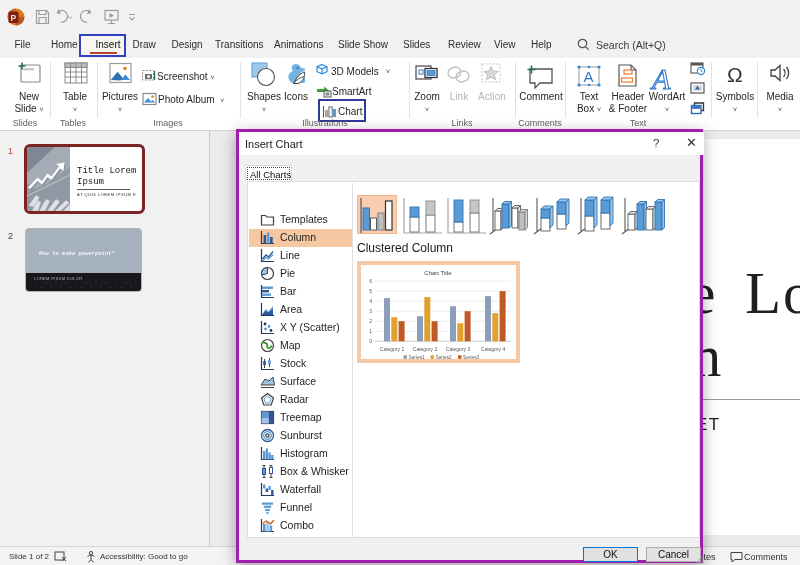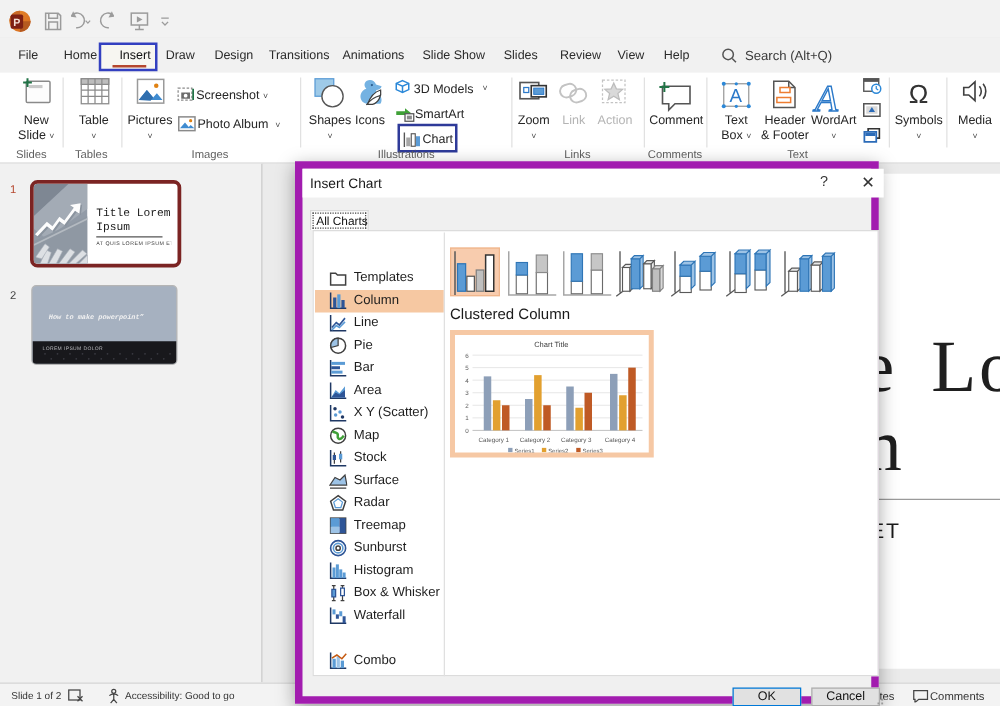--- a/index.html
+++ b/index.html
@@ -32,21 +32,21 @@
 #t1text { position:absolute; left:77px; top:35px; font-family:"Liberation Mono", monospace; font-size:9px; line-height:11px; color:#1a1a1a; }
 #t1line { position:absolute; left:77px; top:58px; width:53px; height:1px; background:#555; }
 #thumb2 { position:absolute; left:25px; top:97px; width:117px; height:64px; background:#a6b1c0; border:1px solid #b5b5b5; border-radius:4px; overflow:hidden; }
 #t2text { position:absolute; left:13px; top:21px; font-family:"Liberation Mono", monospace; font-style:italic; font-weight:bold; font-size:5.5px; color:#f2f2f2; }
 #t2bar { position:absolute; left:0; top:44px; width:117px; height:20px; background:#18181c; }
 
 .bigt { position:absolute; font-family:"Liberation Serif", serif; font-size:59px; line-height:62px; color:#1f1f1f; white-space:nowrap; letter-spacing:2px; word-spacing:11px; }
 #bigline { position:absolute; left:330px; top:268px; width:259px; height:1px; background:#9a9a9a; }
 #bigsub { position:absolute; left:260px; top:284px; font-family:"Liberation Sans", sans-serif; font-size:17px; color:#1a1a1a; letter-spacing:1.5px; white-space:nowrap; }
 
-#dialog { position:absolute; left:236px; top:129px; width:467px; height:434px; background:#f0f0f0; border:6px solid #a21caf; box-shadow:0 4px 14px rgba(0,0,0,0.35); }
+#dialog { position:absolute; left:236px; top:129px; width:467px; height:434px; background:#f0f0f0; border:3px solid #a21caf; box-shadow:0 4px 14px rgba(0,0,0,0.35); }
 #dlgtitle { position:absolute; left:0; top:0; width:465px; height:23px; background:#ffffff; }
 #dlgtitle .t { position:absolute; left:6px; top:6px; font-size:11px; color:#1a1a1a; }
 #dlgtab { position:absolute; left:6px; top:33px; width:47px; height:16px; background:#ffffff; border:1px solid #d9d9d9; border-bottom:none; z-index:3; }
 #dlgtab .inner { position:absolute; left:1px; top:1px; right:1px; bottom:1px; border:1px dotted #444; font-size:9.5px; color:#111; padding:0.5px 0 0 2px; white-space:nowrap; }
 #dlghelp { position:absolute; left:414px; top:5px; font-size:11.5px; color:#333; }
 #dlgclose { position:absolute; left:447px; top:3px; font-size:13px; color:#333; }
 #dlgpanel { position:absolute; left:8px; top:49px; width:453px; height:357px; background:#ffffff; border:1px solid #dcdcdc; }
 .lrow { position:absolute; left:1px; width:103px; height:18px; font-size:10.5px; color:#1e1e1e; }
 .lrow .txt { position:absolute; left:31px; top:2px; }
 .lrow svg { position:absolute; left:11px; top:1px; }
@@ -502,20 +502,29 @@
       <div class="lrow" style="top:299px">
           <svg width="15" height="15" viewBox="0 0 15 15">
             <path d="M1.5 1 v12.5 h12.5" fill="none" stroke="#1f3864" stroke-width="1.2"></path>
             <rect x="3" y="2.5" width="2.4" height="4" fill="#5b9bd5"></rect>
             <rect x="5.7" y="6.5" width="2.4" height="3.5" fill="#2e5597"></rect>
             <rect x="8.4" y="4" width="2.4" height="4" fill="#5b9bd5"></rect>
             <rect x="11.1" y="8" width="2.4" height="5.5" fill="#2e5597"></rect>
           </svg>
           <span class="txt">Waterfall</span>
         </div>
+      <div class="lrow" style="top:317px">
+          <svg width="15" height="15" viewBox="0 0 15 15">
+            <rect x="2" y="2.5" width="11" height="2.2" fill="#5b9bd5"></rect>
+            <rect x="3.8" y="5.7" width="7.4" height="2.2" fill="#5b9bd5"></rect>
+            <rect x="5.2" y="8.9" width="4.6" height="2.2" fill="#5b9bd5"></rect>
+            <rect x="6.2" y="12.1" width="2.6" height="1.6" fill="#5b9bd5"></rect>
+          </svg>
+          <span class="txt">Funnel</span>
+        </div>
       <div class="lrow" style="top:335px">
           <svg width="15" height="15" viewBox="0 0 15 15">
             <path d="M1.5 1 v12.5 h12.5" fill="none" stroke="#1f3864" stroke-width="1.2"></path>
             <rect x="3" y="6" width="2.6" height="7.5" fill="#5b9bd5"></rect>
             <rect x="6.3" y="4" width="2.6" height="9.5" fill="#9dc3e6"></rect>
             <rect x="9.6" y="7.5" width="2.6" height="6" fill="#5b9bd5"></rect>
             <path d="M2.5 5.5 l4-2.5 4 3 3.5-4" fill="none" stroke="#c55a11" stroke-width="1.2"></path>
           </svg>
           <span class="txt">Combo</span>
         </div>

